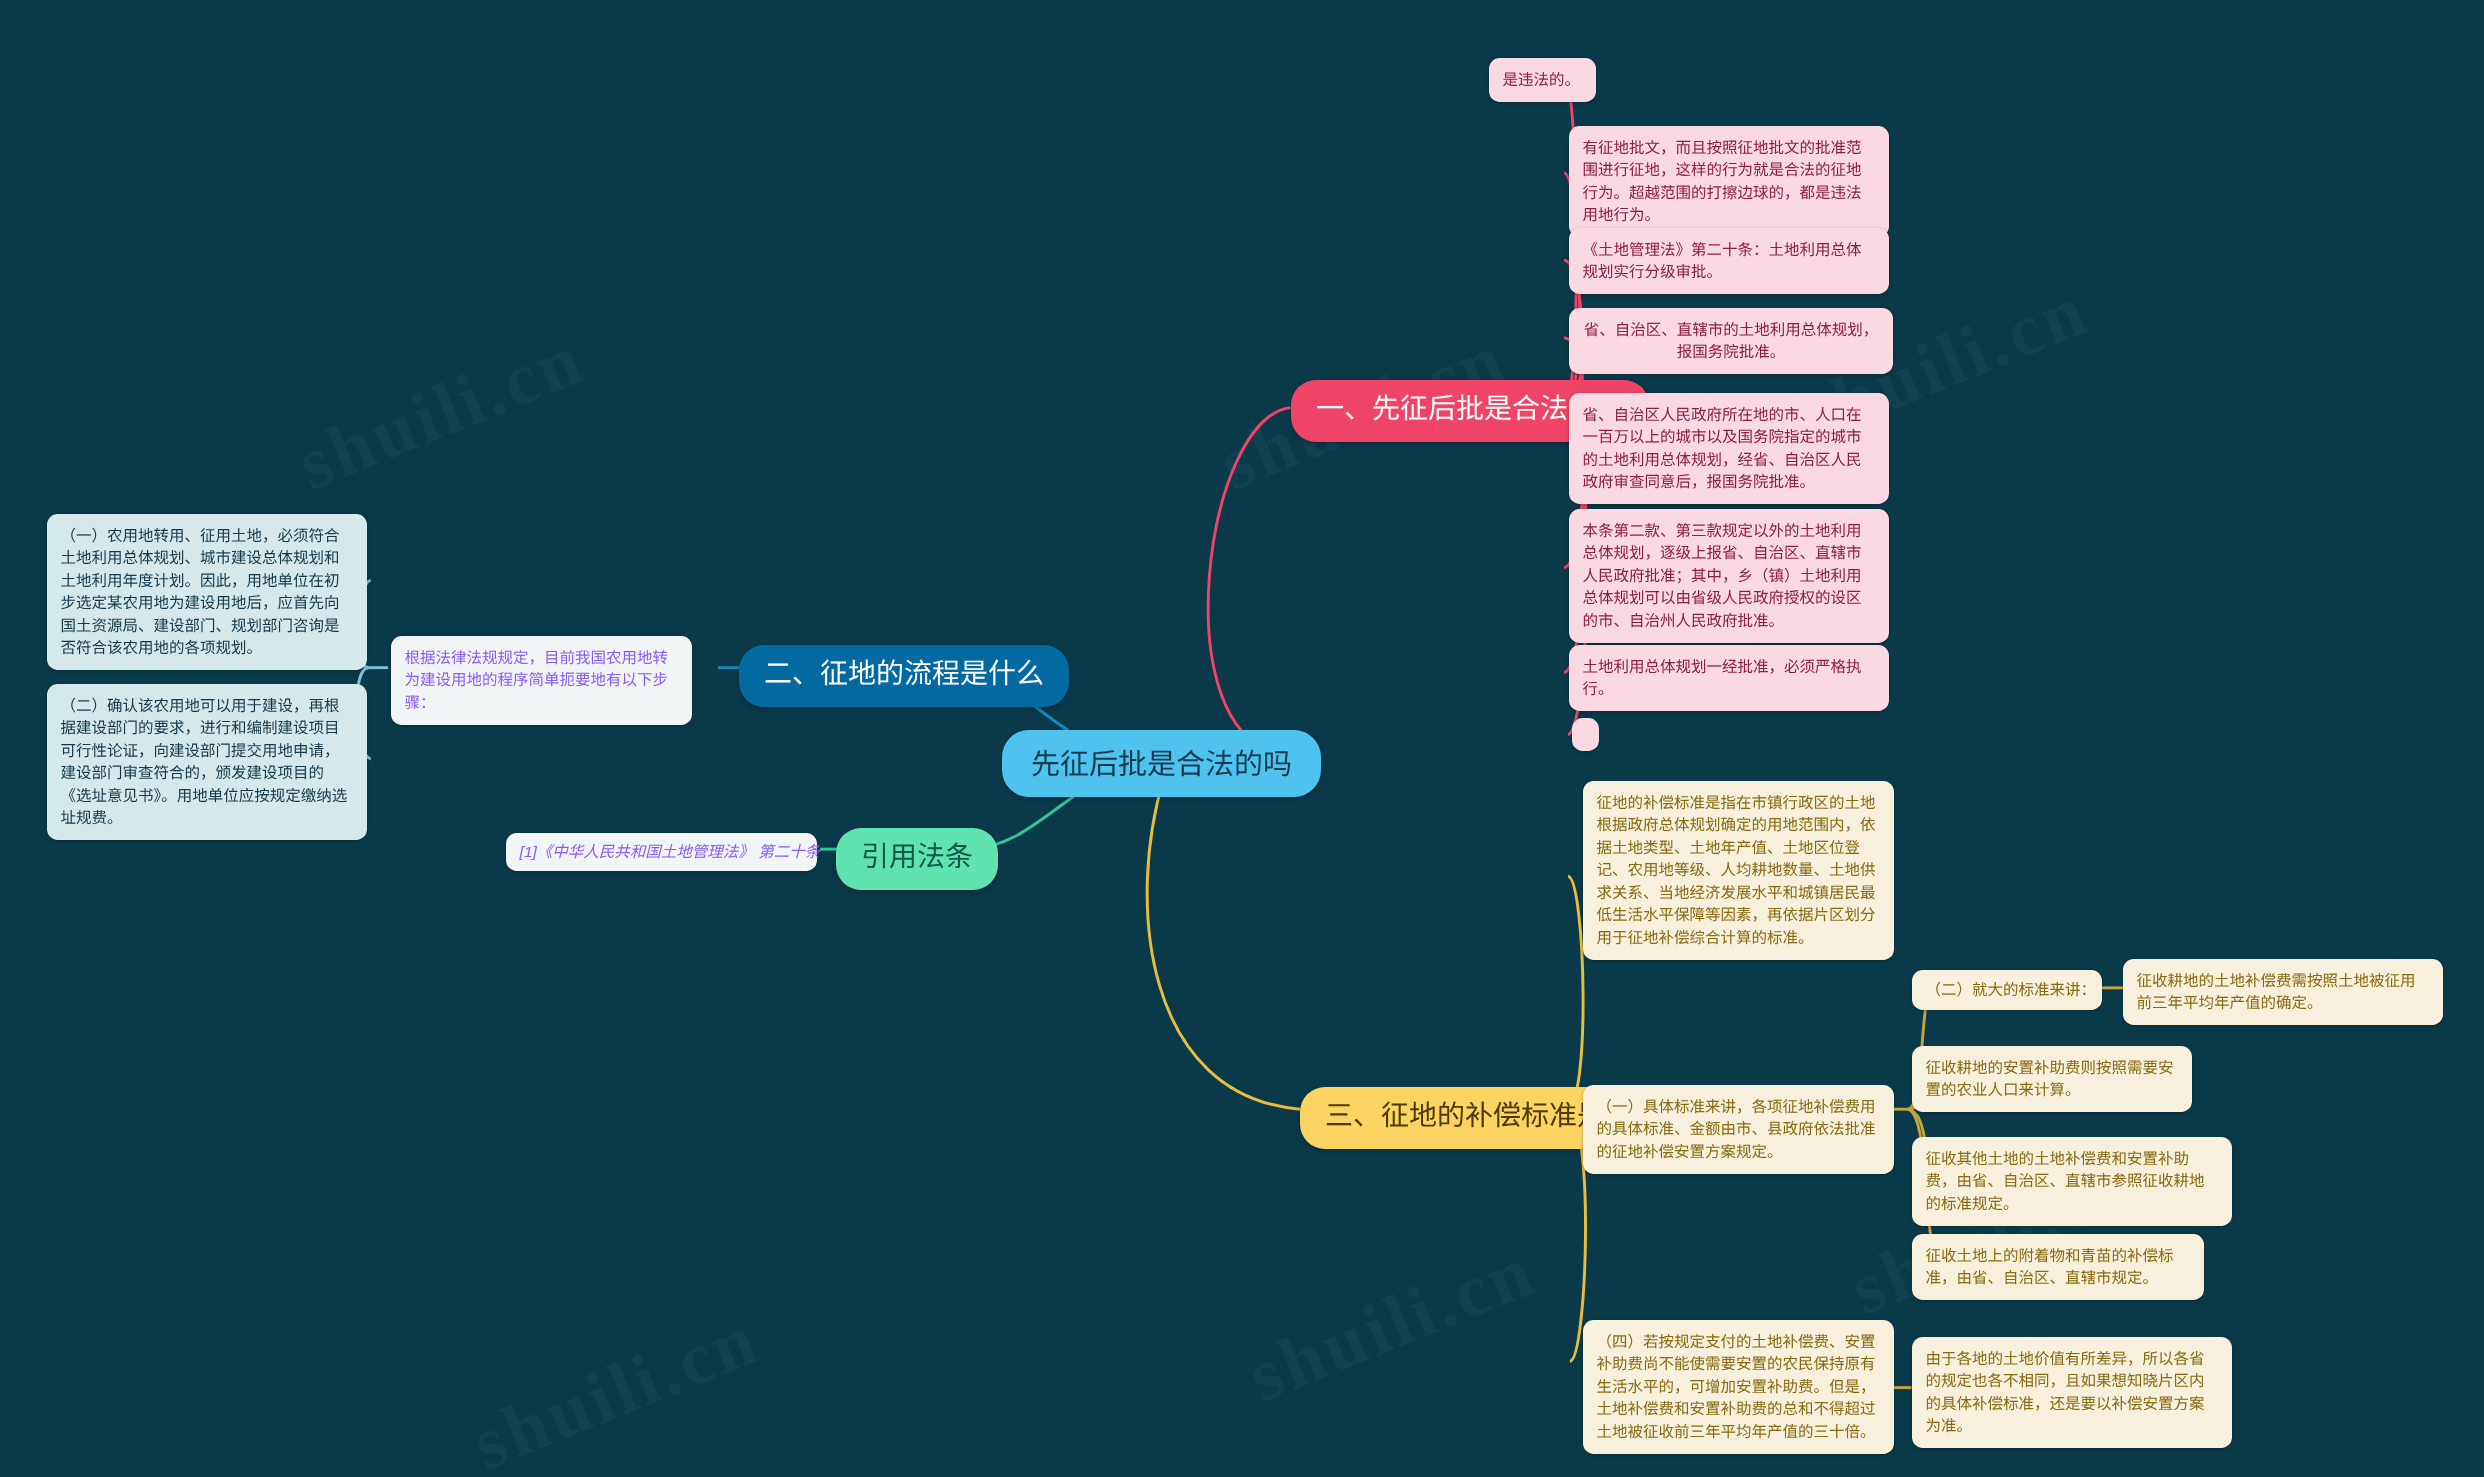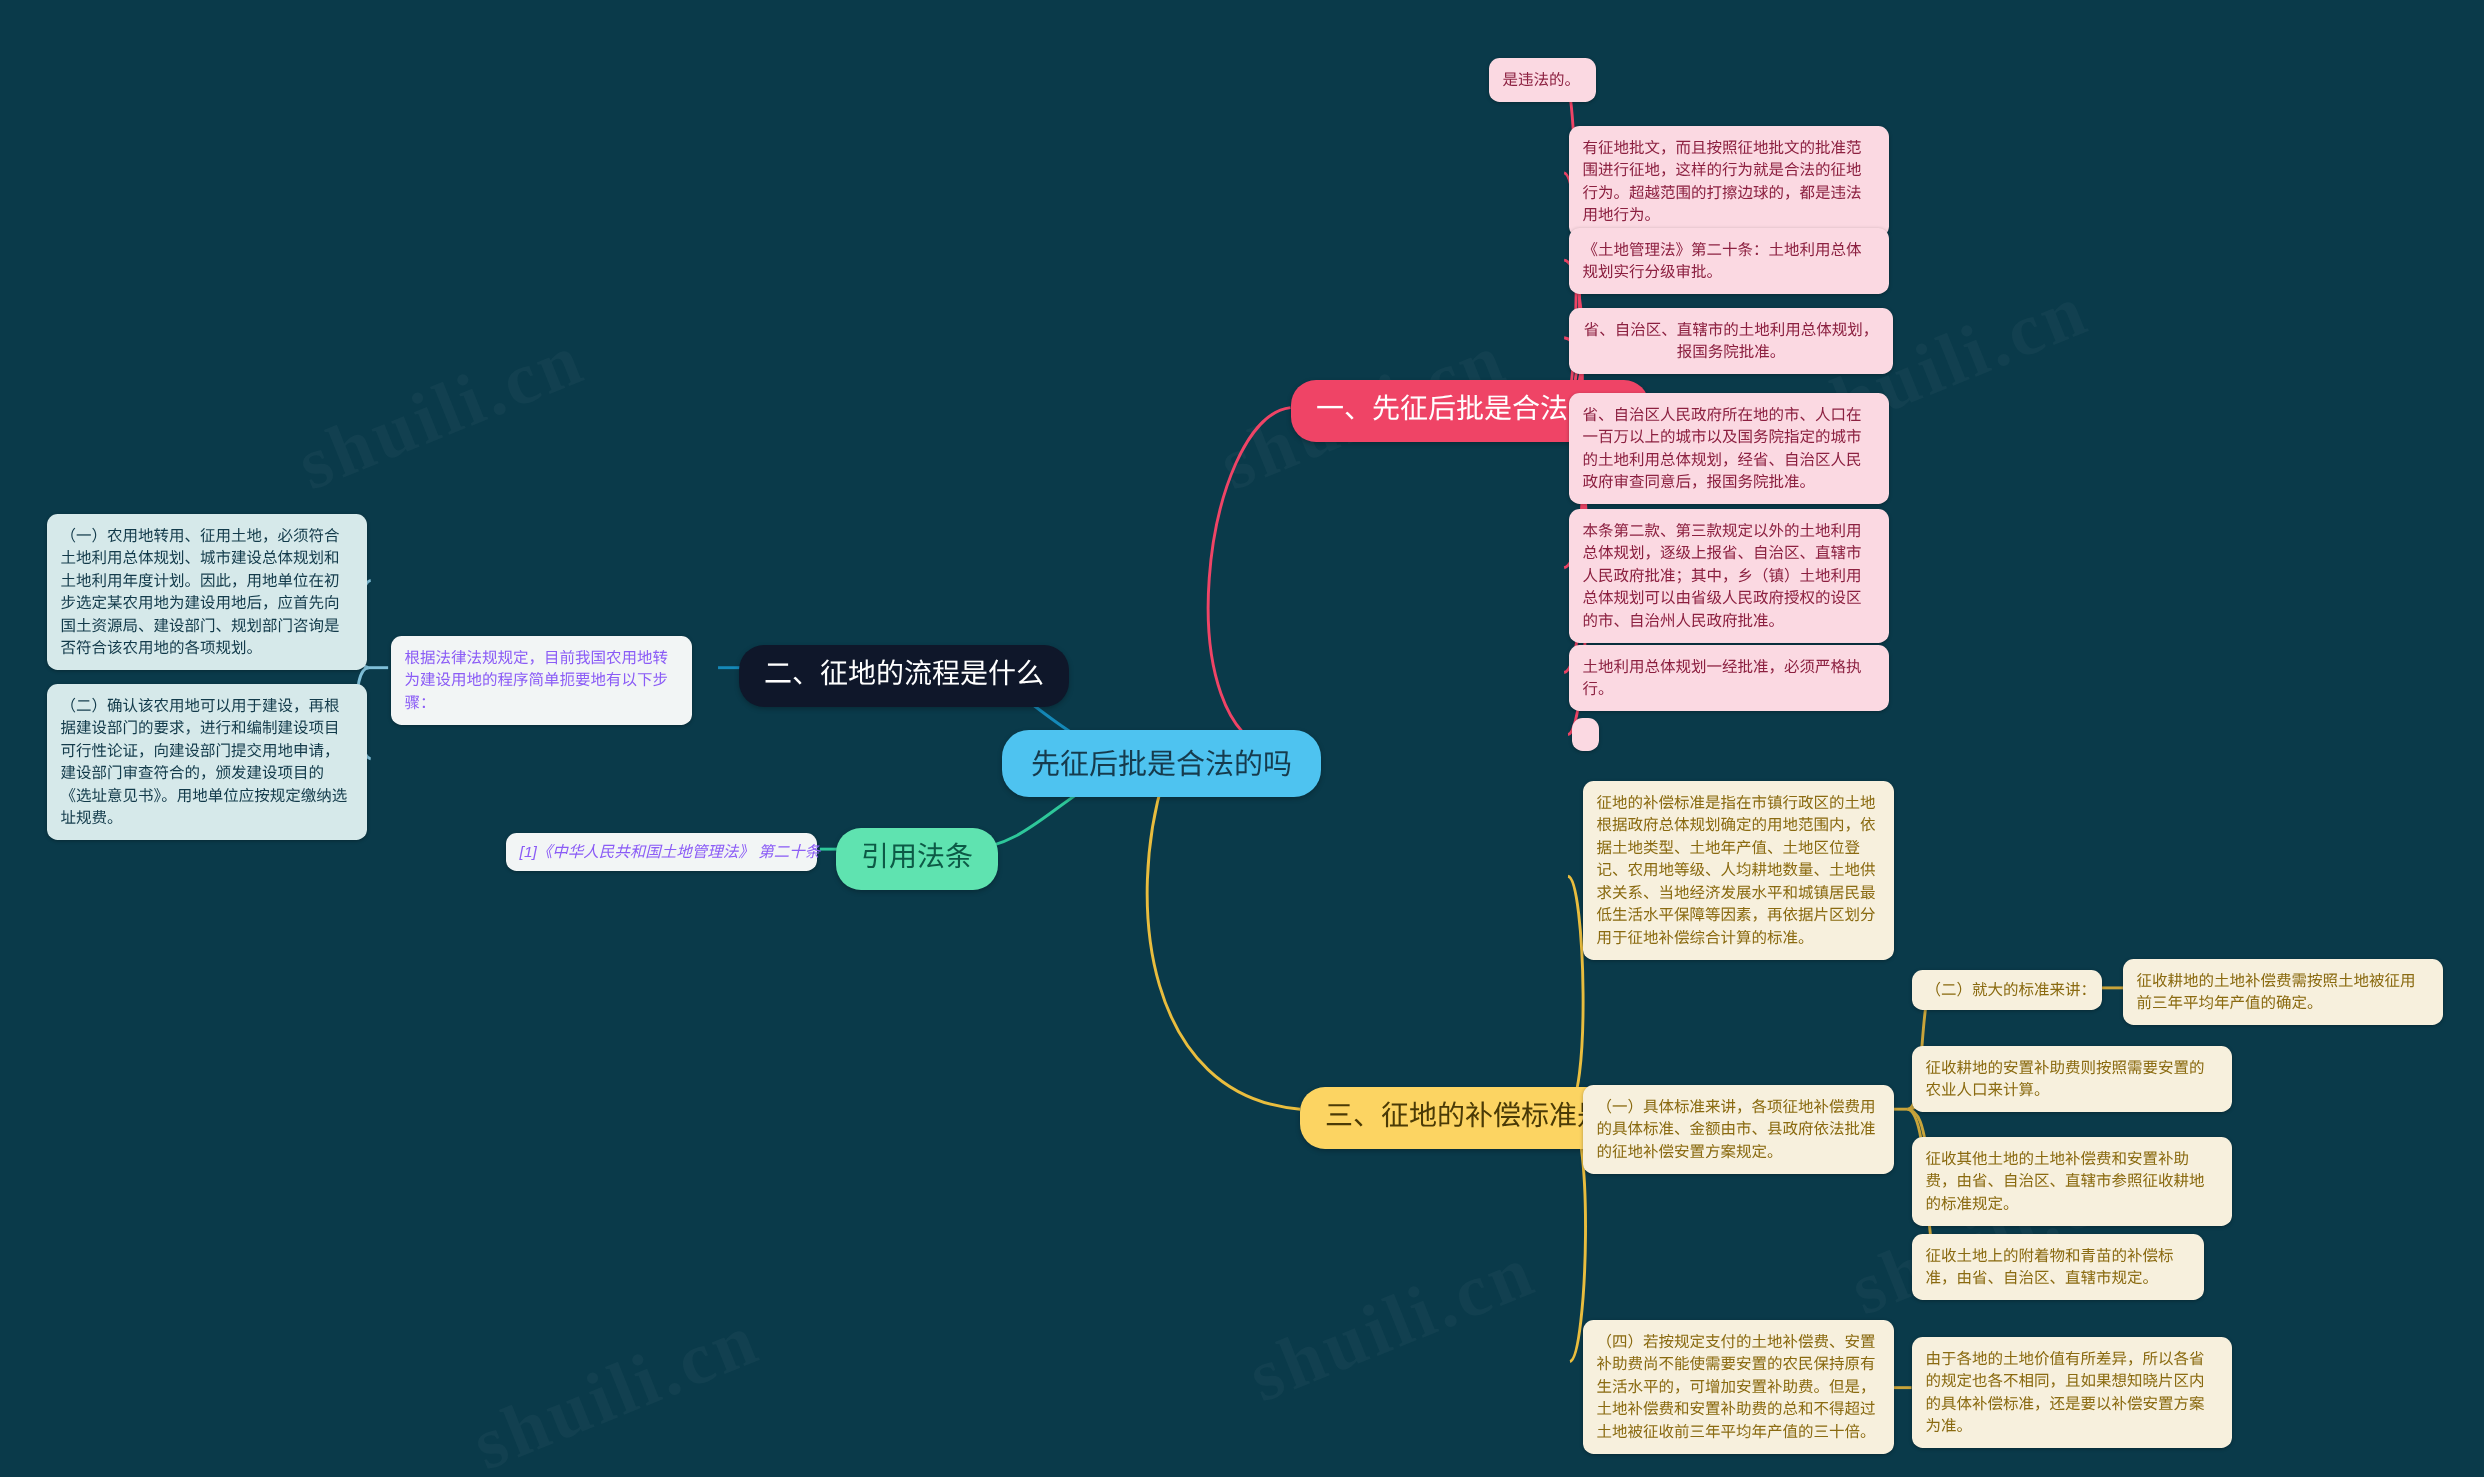--- a/index.html
+++ b/index.html
@@ -62,21 +62,21 @@
     border-radius: 25px;
     padding: 10.7px 25px;
     font-size: 28px;
     white-space: nowrap;
     text-align: center;
     color: #fff;
     box-shadow: 0 1.9px 4.9px rgba(0,0,0,0.25);
     font-family: Liberation Mono, monospace;
   }
   .branch.pink   { background: #ef4466; }
-  .branch.blue   { background: #0f172a; }
+  .branch.blue   { background: #0369a1; }
   .branch.green  { background: #5fe3b0; color:#0d5a46; }
   .branch.yellow { background: #fcd462; color:#4a3a06; }
 
   
   .leaf {
     font-size: 15.5px;
     padding: 10.7px 13.6px;
     border-radius: 10.7px;
     box-shadow: 0 1px 3.9px rgba(0,0,0,0.3);
   }
@@ -170,21 +170,21 @@
   <div class="node branch yellow" style="left:1300px; top:1087px;">三、征地的补偿标准是什么</div>
 
   <div class="node leaf cream" style="left:1583px; top:781px; width:311px;">征地的补偿标准是指在市镇行政区的土地根据政府总体规划确定的用地范围内，依据土地类型、土地年产值、土地区位登记、农用地等级、人均耕地数量、土地供求关系、当地经济发展水平和城镇居民最低生活水平保障等因素，再依据片区划分用于征地补偿综合计算的标准。</div>
 
   <div class="node leaf cream" style="left:1583px; top:1085px; width:311px;">（一）具体标准来讲，各项征地补偿费用的具体标准、金额由市、县政府依法批准的征地补偿安置方案规定。</div>
 
   <div class="node leaf cream" style="left:1912px; top:970px; width:190px; white-space:nowrap; padding:8.7px 13.6px;">（二）就大的标准来讲：</div>
 
   <div class="node leaf cream" style="left:2123px; top:959px; width:320px;">征收耕地的土地补偿费需按照土地被征用前三年平均年产值的确定。</div>
 
-  <div class="node leaf cream" style="left:1912px; top:1046px; width:320px;">征收耕地的安置补助费则按照需要安置的农业人口来计算。</div>
+  <div class="node leaf cream" style="left:1912px; top:1046px; width:280px;">征收耕地的安置补助费则按照需要安置的农业人口来计算。</div>
 
   <div class="node leaf cream" style="left:1912px; top:1137px; width:320px;">征收其他土地的土地补偿费和安置补助费，由省、自治区、直辖市参照征收耕地的标准规定。</div>
 
   <div class="node leaf cream" style="left:1912px; top:1234px; width:292px;">征收土地上的附着物和青苗的补偿标准，由省、自治区、直辖市规定。</div>
 
   <div class="node leaf cream" style="left:1583px; top:1320px; width:311px;">（四）若按规定支付的土地补偿费、安置补助费尚不能使需要安置的农民保持原有生活水平的，可增加安置补助费。但是，土地补偿费和安置补助费的总和不得超过土地被征收前三年平均年产值的三十倍。</div>
 
   <div class="node leaf cream" style="left:1912px; top:1337px; width:320px;">由于各地的土地价值有所差异，所以各省的规定也各不相同，且如果想知晓片区内的具体补偿标准，还是要以补偿安置方案为准。</div>
 
 </div>

